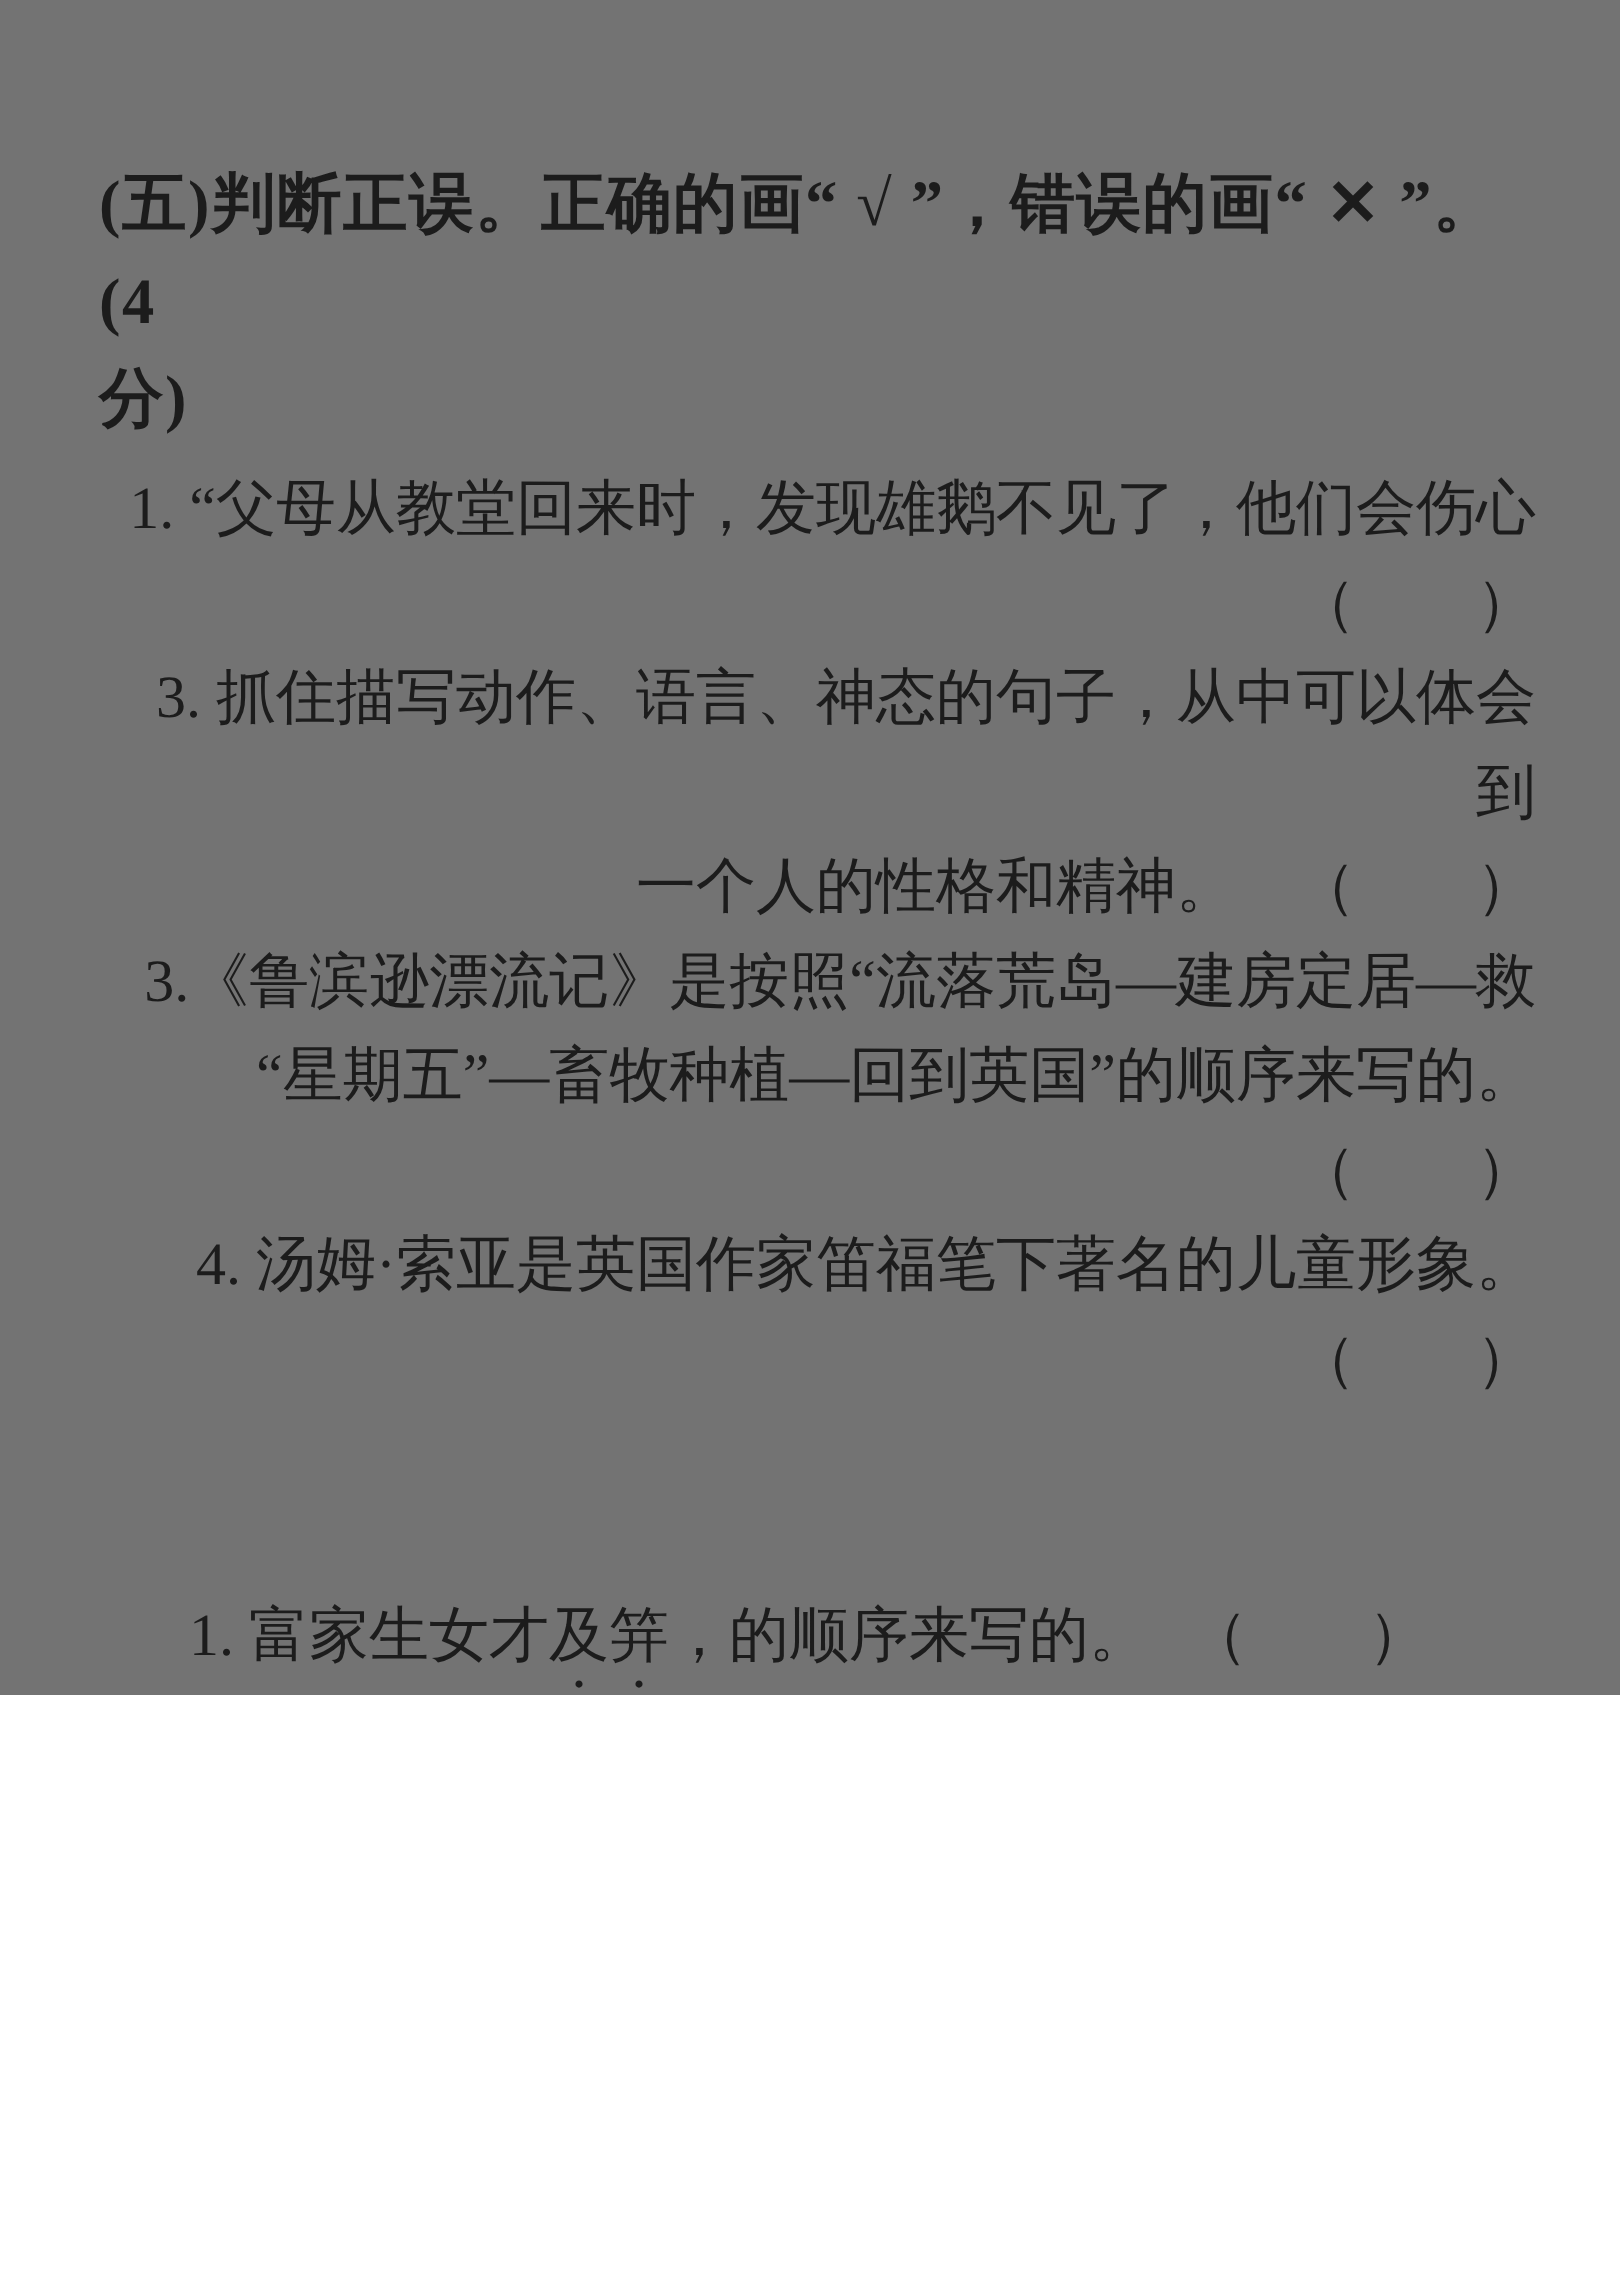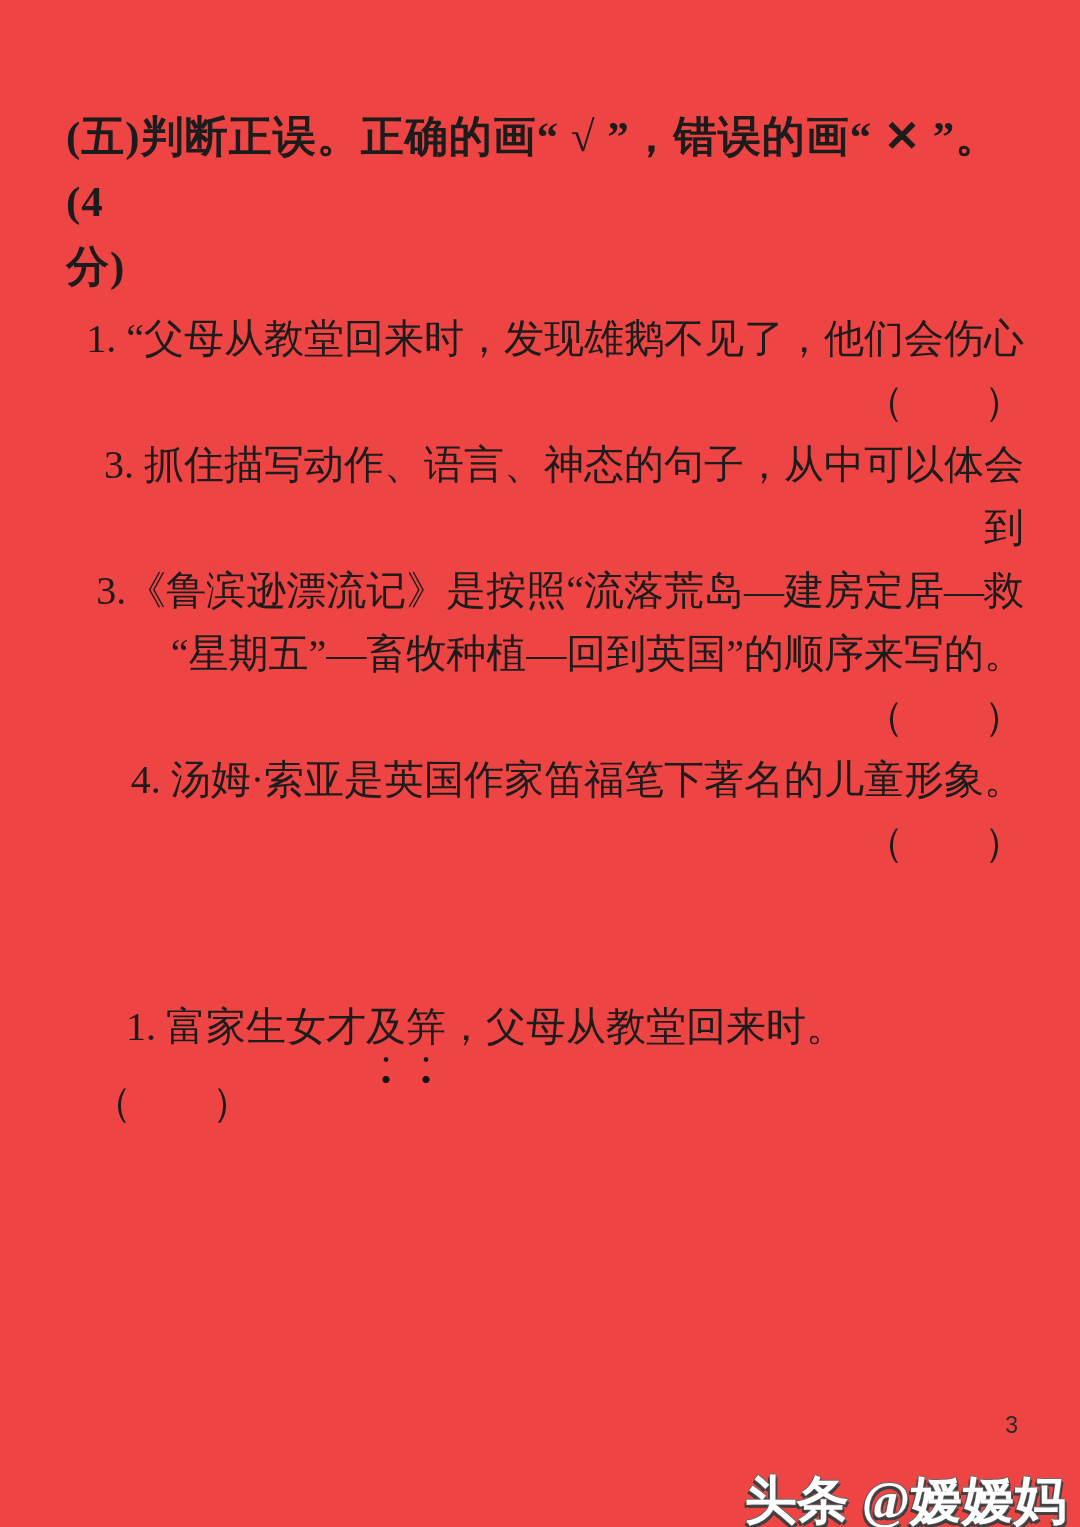--- a/index.html
+++ b/index.html
@@ -3,22 +3,22 @@
 <meta charset="utf-8">
 <style>
   html, body {
     margin: 0;
     padding: 0;
     background: #ffffff;
   }
   .page {
     position: relative;
     width: 1080px;
-    height: 1527px;
-    background: #ef4444;
+    height: 1130px;
+    background: #737373;
     overflow: hidden;
     font-family: "Liberation Serif", "DejaVu Serif", serif;
     color: #1c1c1c;
   }
   .content {
     padding: 104px 56px 0 66px;
   }
   .sec-heading {
     margin: 0 0 8px 0;
     font-size: 43px;
@@ -100,38 +100,39 @@
       <div class="hline">分)</div>
     </h2>
 
     <div class="tf-item">
       <div class="bline">1. “父母从教堂回来时，发现雄鹅不见了，他们会伤心</div>
       <div class="bline">　（　　）</div>
     </div>
 
     <div class="tf-item">
       <div class="bline">3. 抓住描写动作、语言、神态的句子，从中可以体会到</div>
+      <div class="bline">一个人的性格和精神。　（　　）</div>
     </div>
 
     <div class="tf-item">
       <div class="bline">3.《鲁滨逊漂流记》是按照“流落荒岛—建房定居—救</div>
       <div class="bline">“星期五”—畜牧种植—回到英国”的顺序来写的。</div>
       <div class="bline">　（　　）</div>
     </div>
 
     <div class="tf-item">
       <div class="bline">4. 汤姆·索亚是英国作家笛福笔下著名的儿童形象。</div>
       <div class="bline">　（　　）</div>
     </div>
 
     <h2 class="sec-heading sec2">
     </h2>
 
     <div class="poem-item">
-      <span>1. 富家生女才</span><span class="emph">及笄</span><span>，父母从教堂回来时。</span><span class="answer-bracket">（　　）</span>
+      <span>1. 富家生女才</span><span class="emph">及笄</span><span>，的顺序来写的。</span><span class="answer-bracket">（　　）</span>
     </div>
 
     <div class="poem-item">
       
     </div>
 
   </div>
 
   <div class="pagenum">3</div>
   <div class="watermark">头条 @嫒嫒妈</div>

